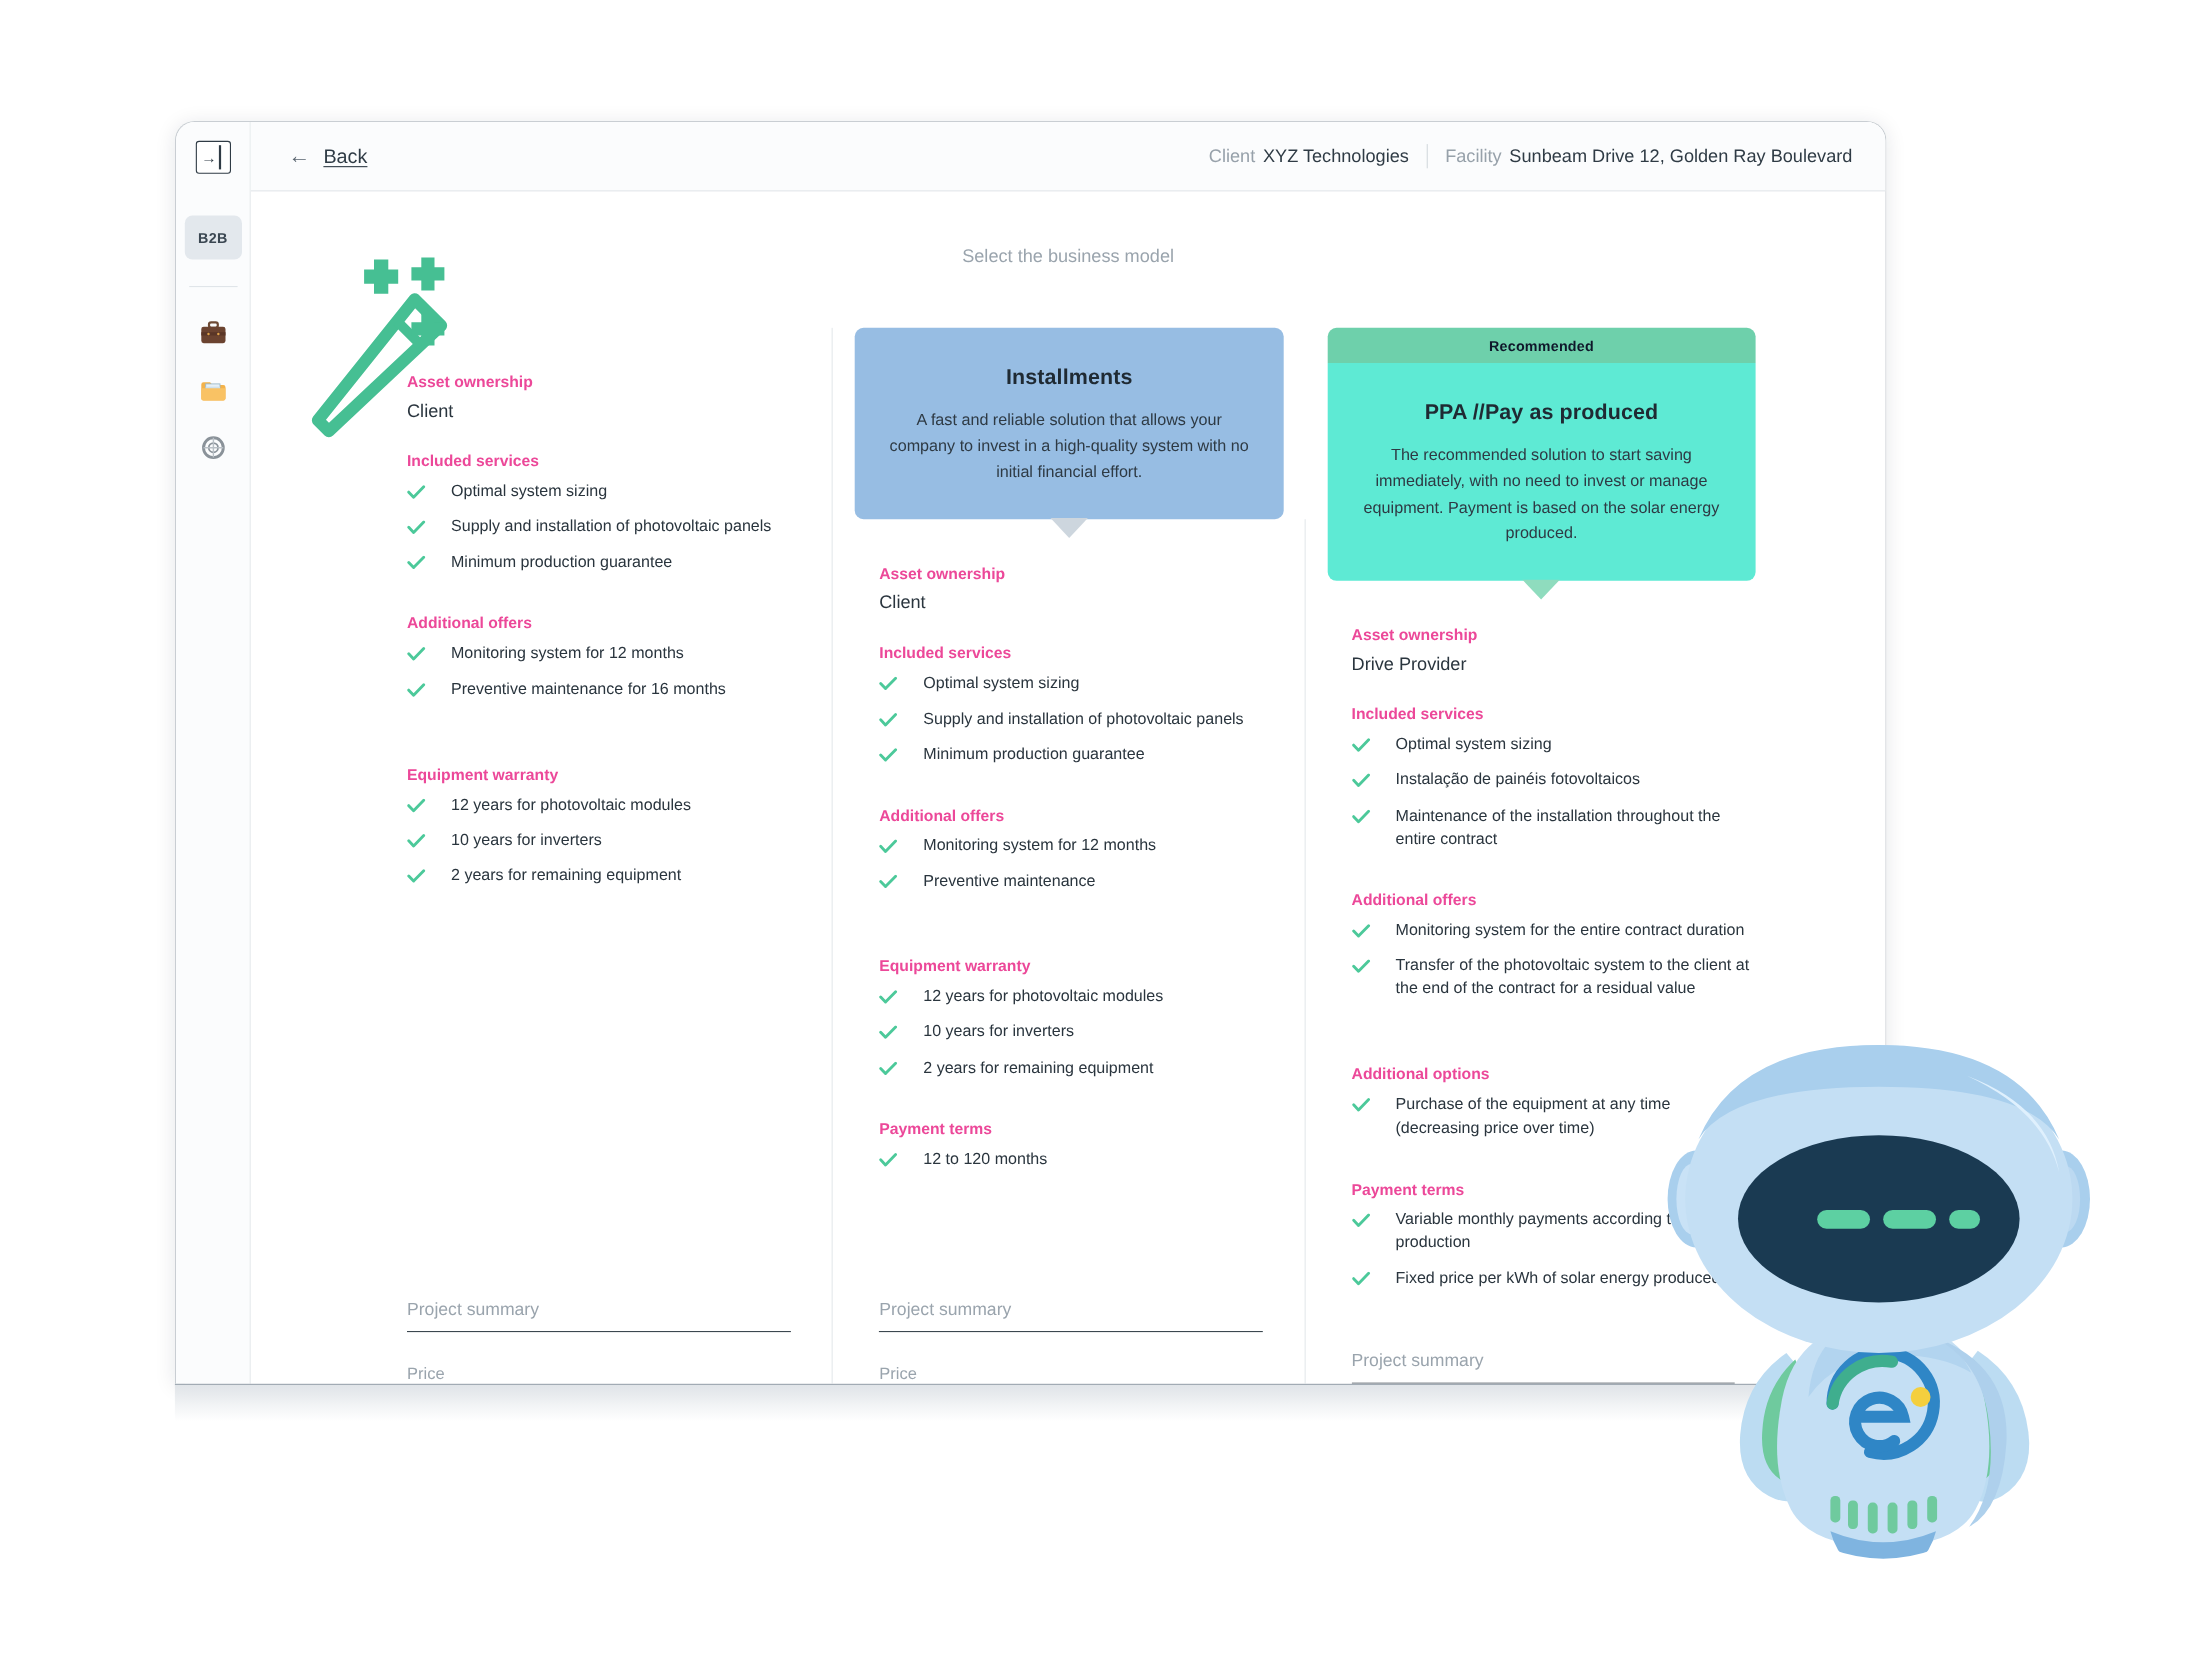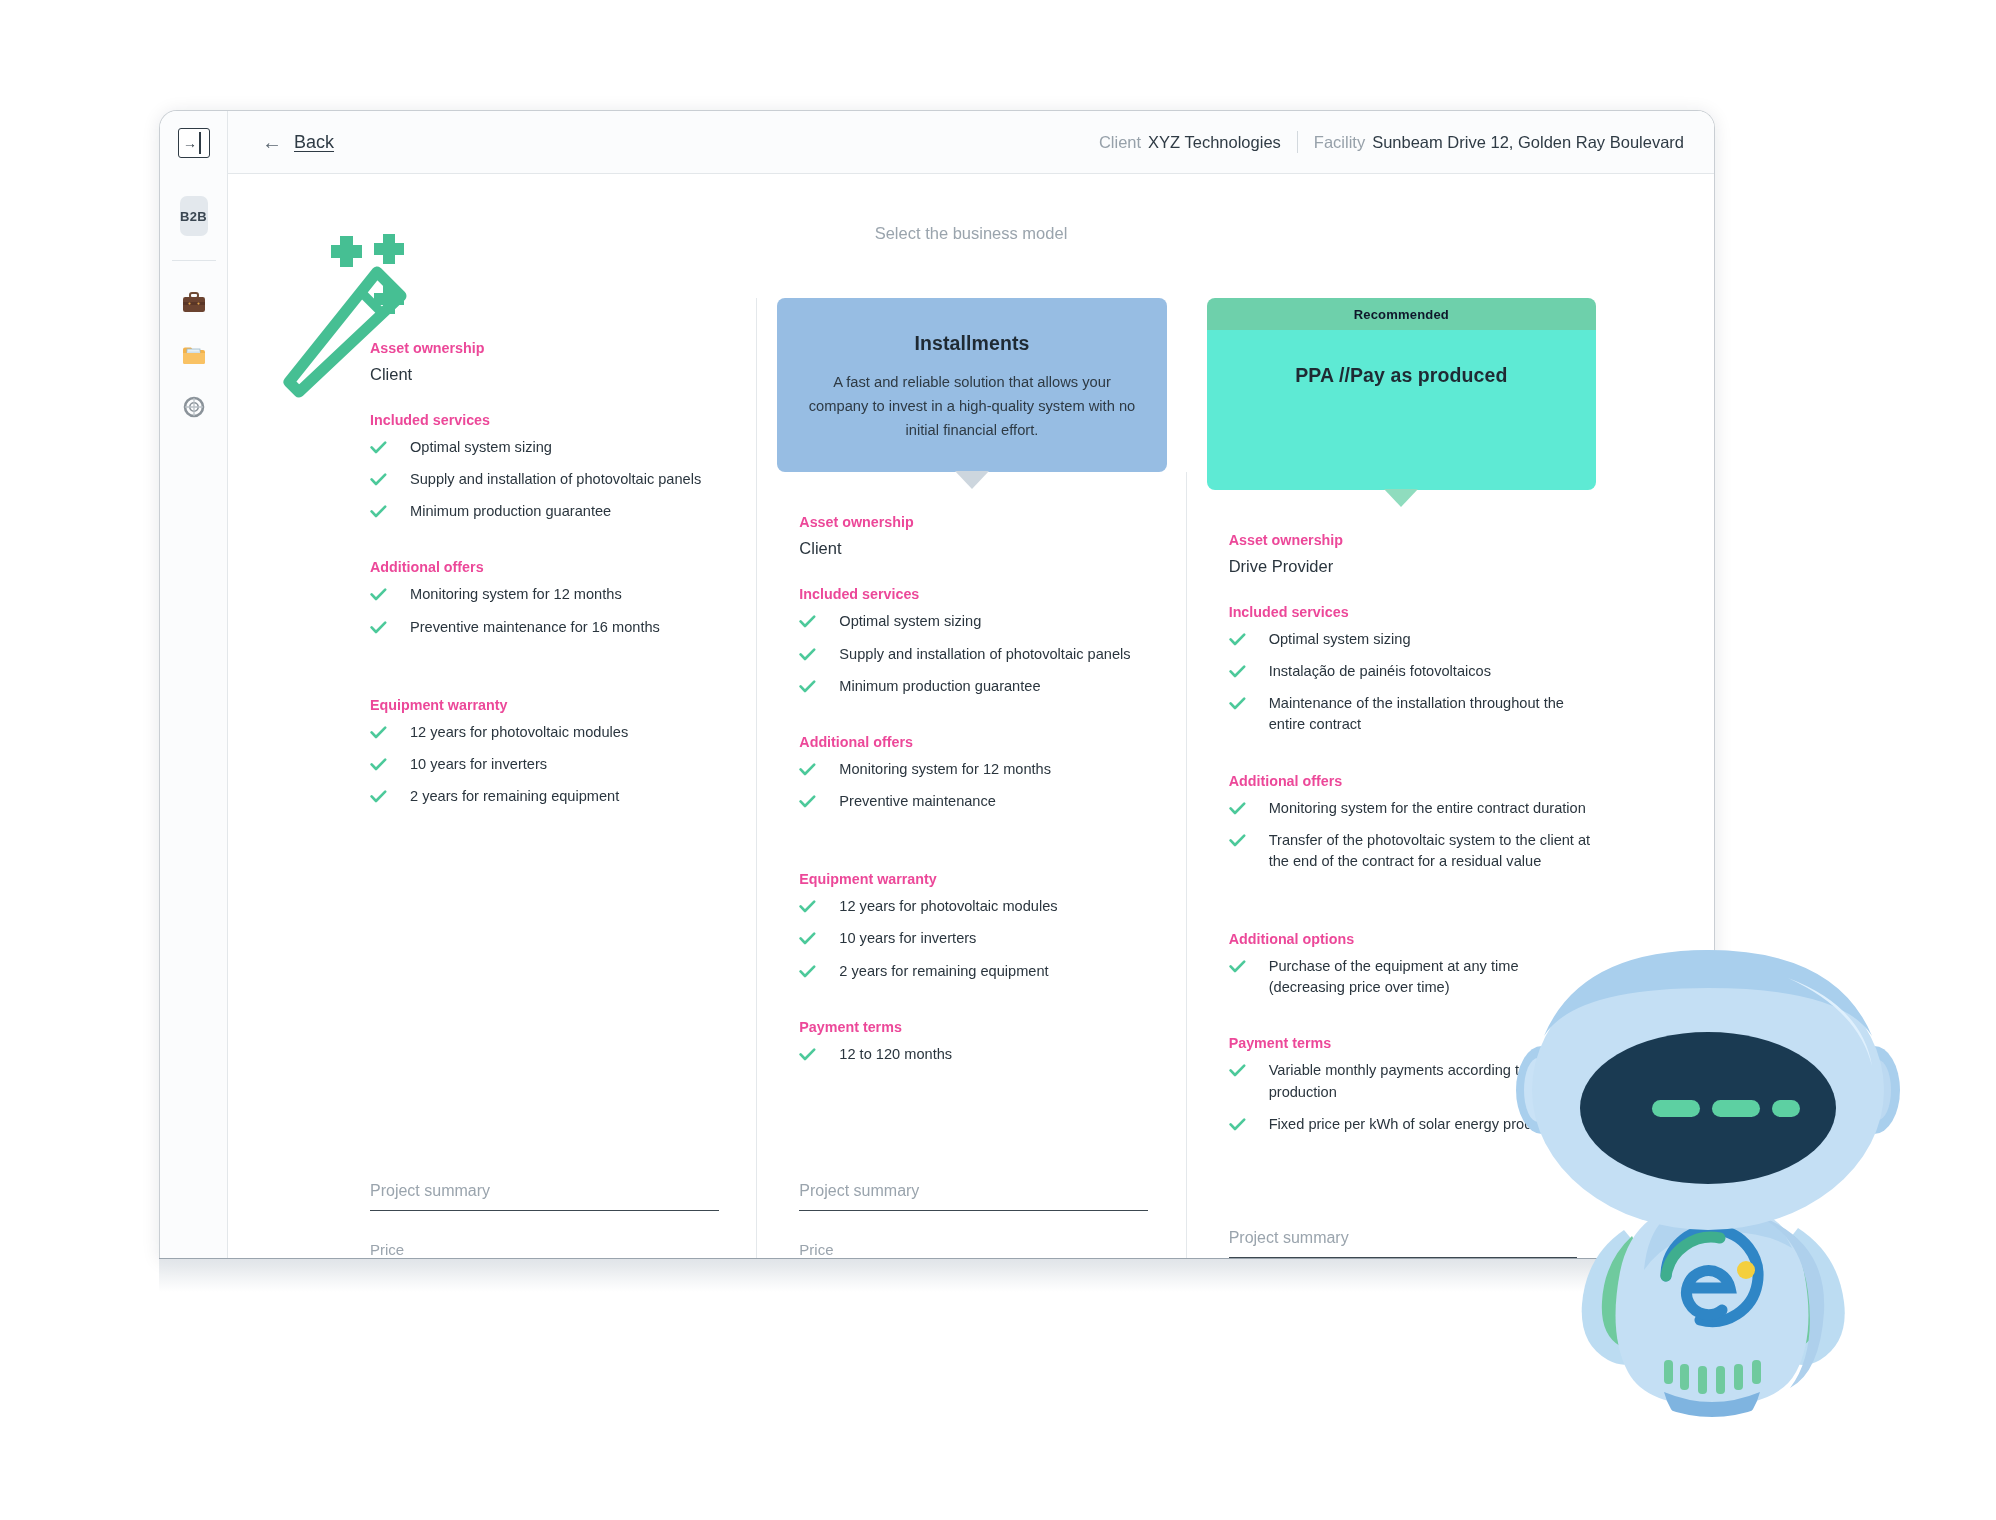--- a/index.html
+++ b/index.html
@@ -45,21 +45,21 @@
     cursor: pointer;
   }
   .collapse-btn .bar {
     position: absolute; right: 8px; top: 3px; bottom: 3px;
     width: 1.8px; background: #2f3b45;
   }
   .collapse-btn .arrow { font-size: 14px; color: #2f3b45; line-height: 1; margin-right: 7px; }
 
   .b2b-chip {
     margin-top: 38px;
-    width: 28px; height: 40px;
+    width: 52px; height: 40px;
     background: #e3e8ed;
     border-radius: 7px;
     display: flex; align-items: center; justify-content: center;
     font-size: 13px; font-weight: 600; color: #3b4752;
     letter-spacing: .3px;
     cursor: pointer;
   }
   .side-sep { width: 44px; height: 1px; background: #e0e5e9; margin: 24px 0 20px; }
   .side-icon {
     width: 44px; height: 44px;
@@ -462,20 +462,21 @@
                   <div class="summary-label">Project summary</div>
                   <div class="summary-rule"></div>
                 </div>
                 <div class="price-label">Price</div>
               </div>
             </div>
             <div class="card">
               <div class="ribbon">Recommended</div>
               <div class="card-head green">
                 <h3>PPA //Pay as produced</h3>
+                <p>The recommended solution to start saving immediately, with no need to invest or manage equipment. Payment is based on the solar energy produced.</p>
                 <span class="pointer"></span>
               </div>
               <div class="card-body" style="display: flex; flex-direction: column;">
                 <div class="sec-label">Asset ownership</div>
                 <div class="sec-value">Drive Provider</div>
                 <div class="sec-label">Included services</div>
                 <ul class="items">
                   <li>
                     <span class="chk">
                       <svg width="17" height="13" viewBox="0 0 17 13">

